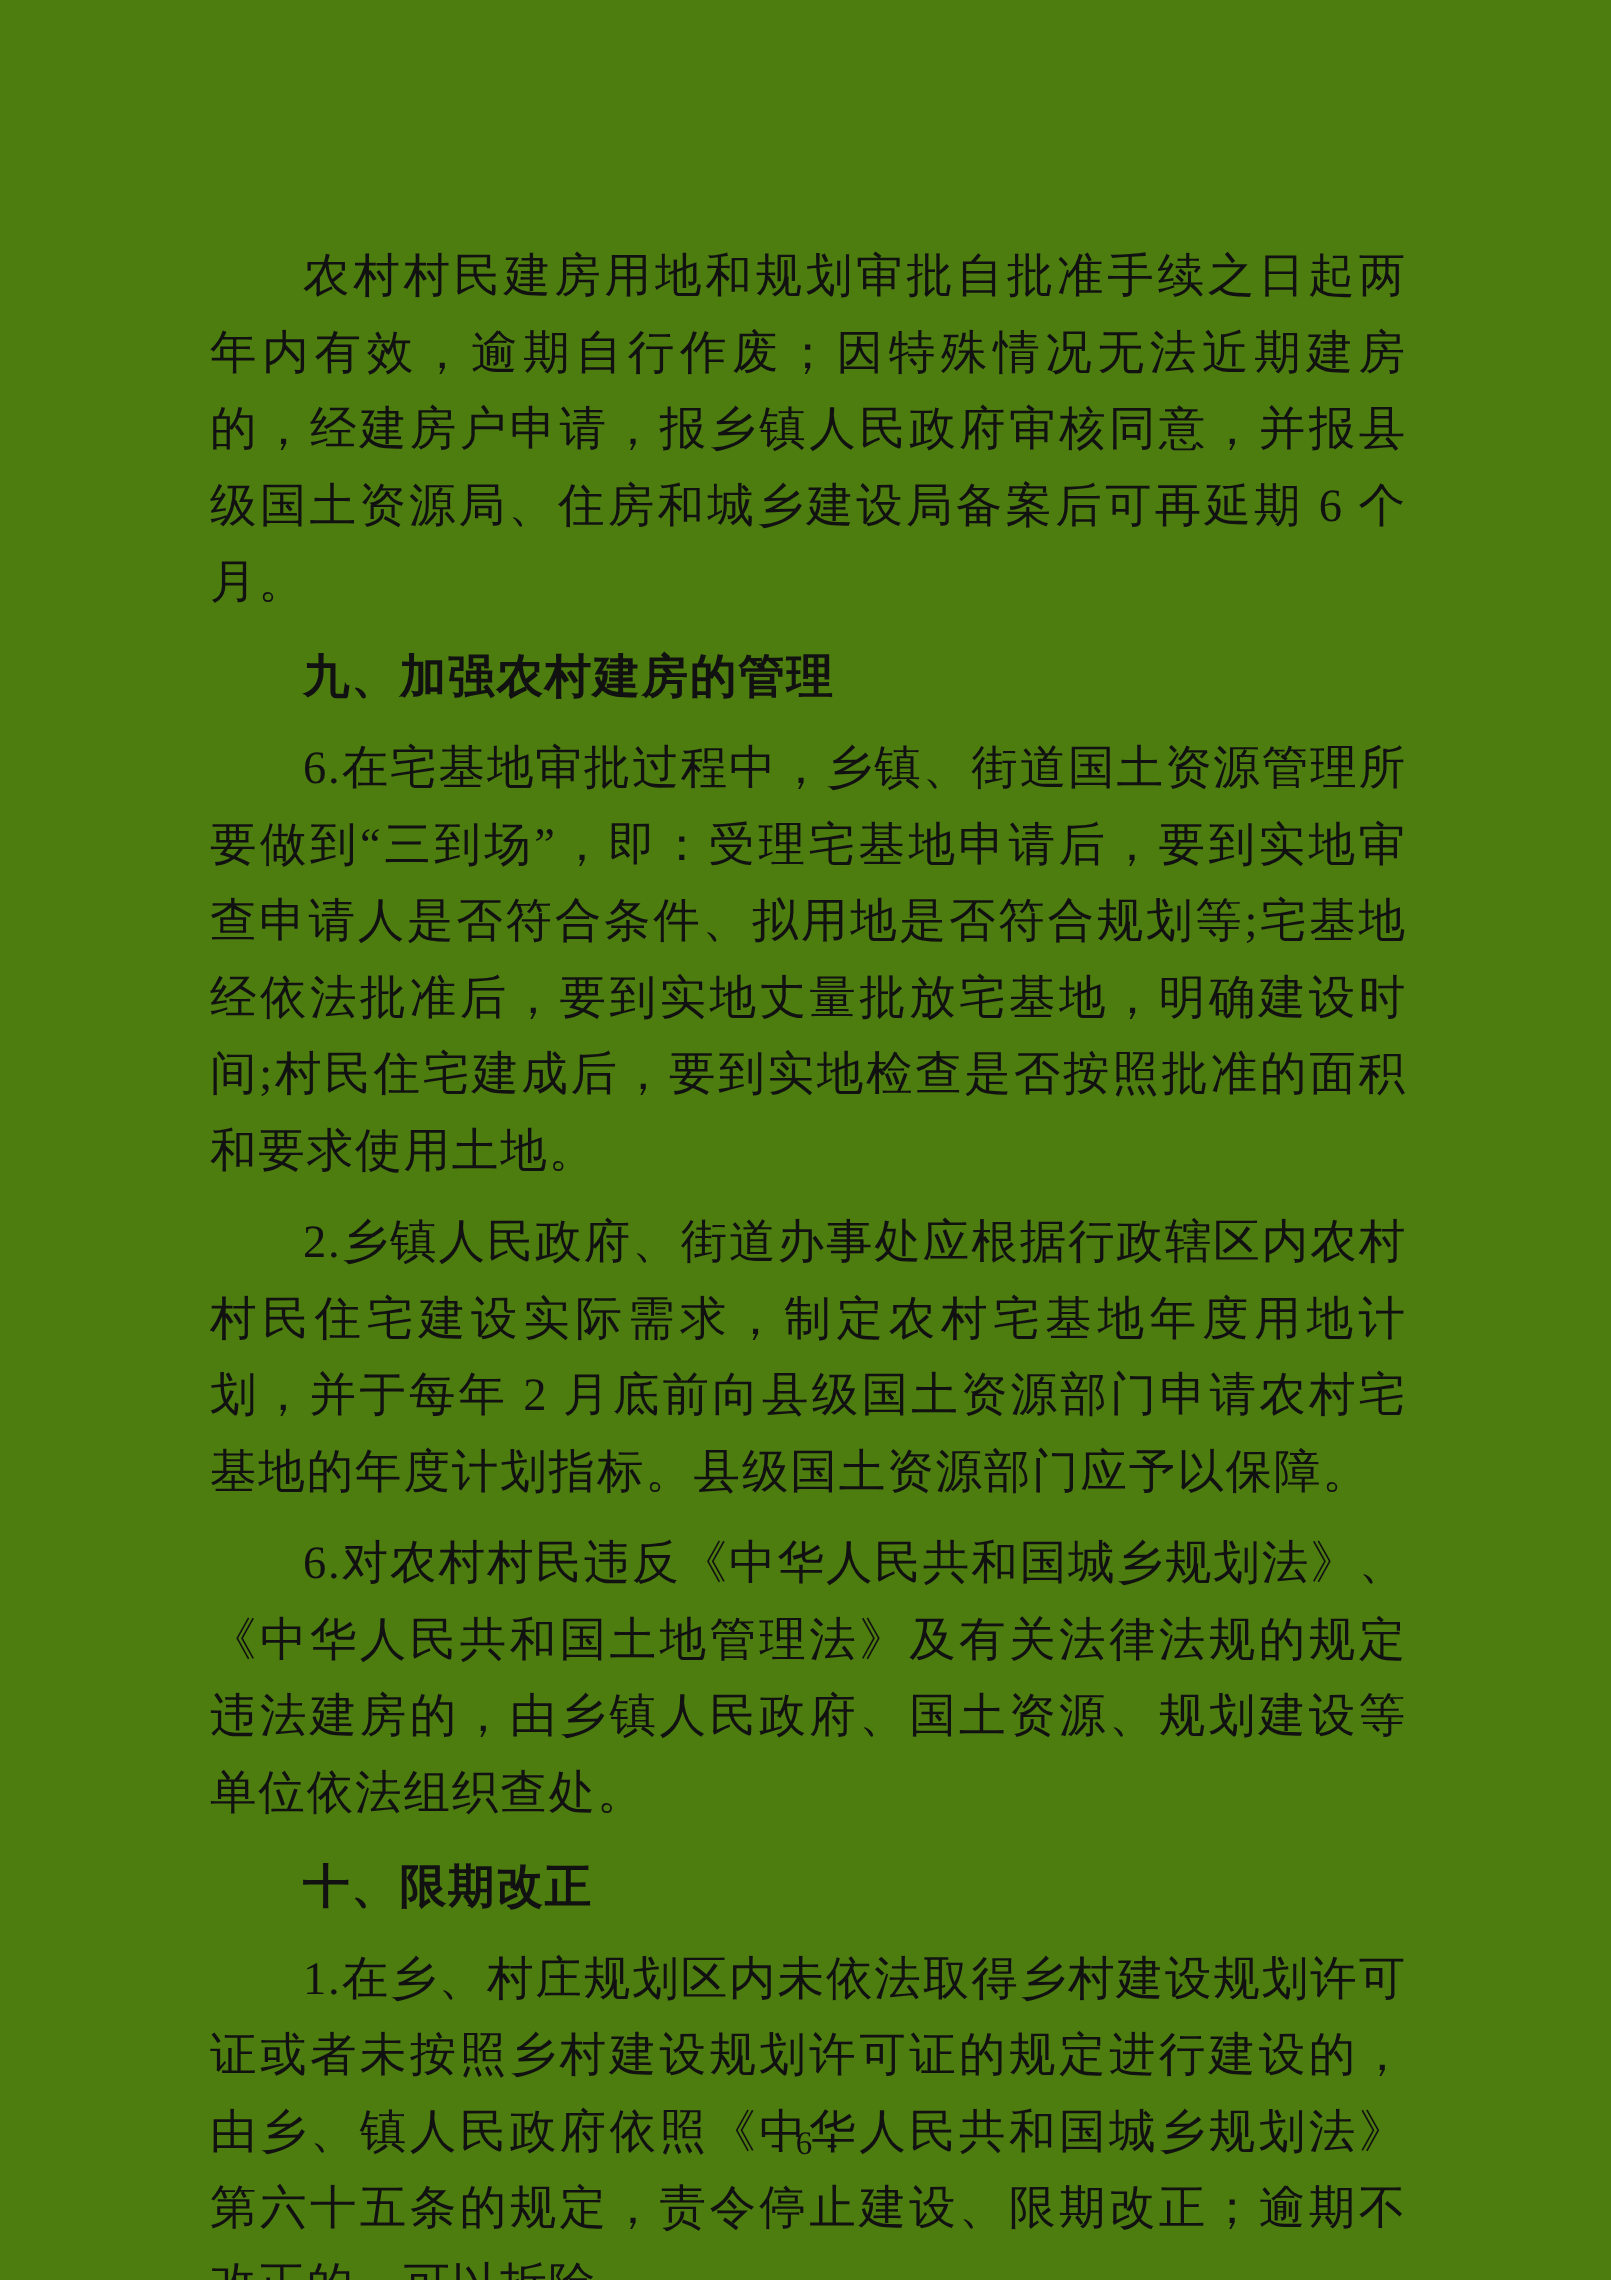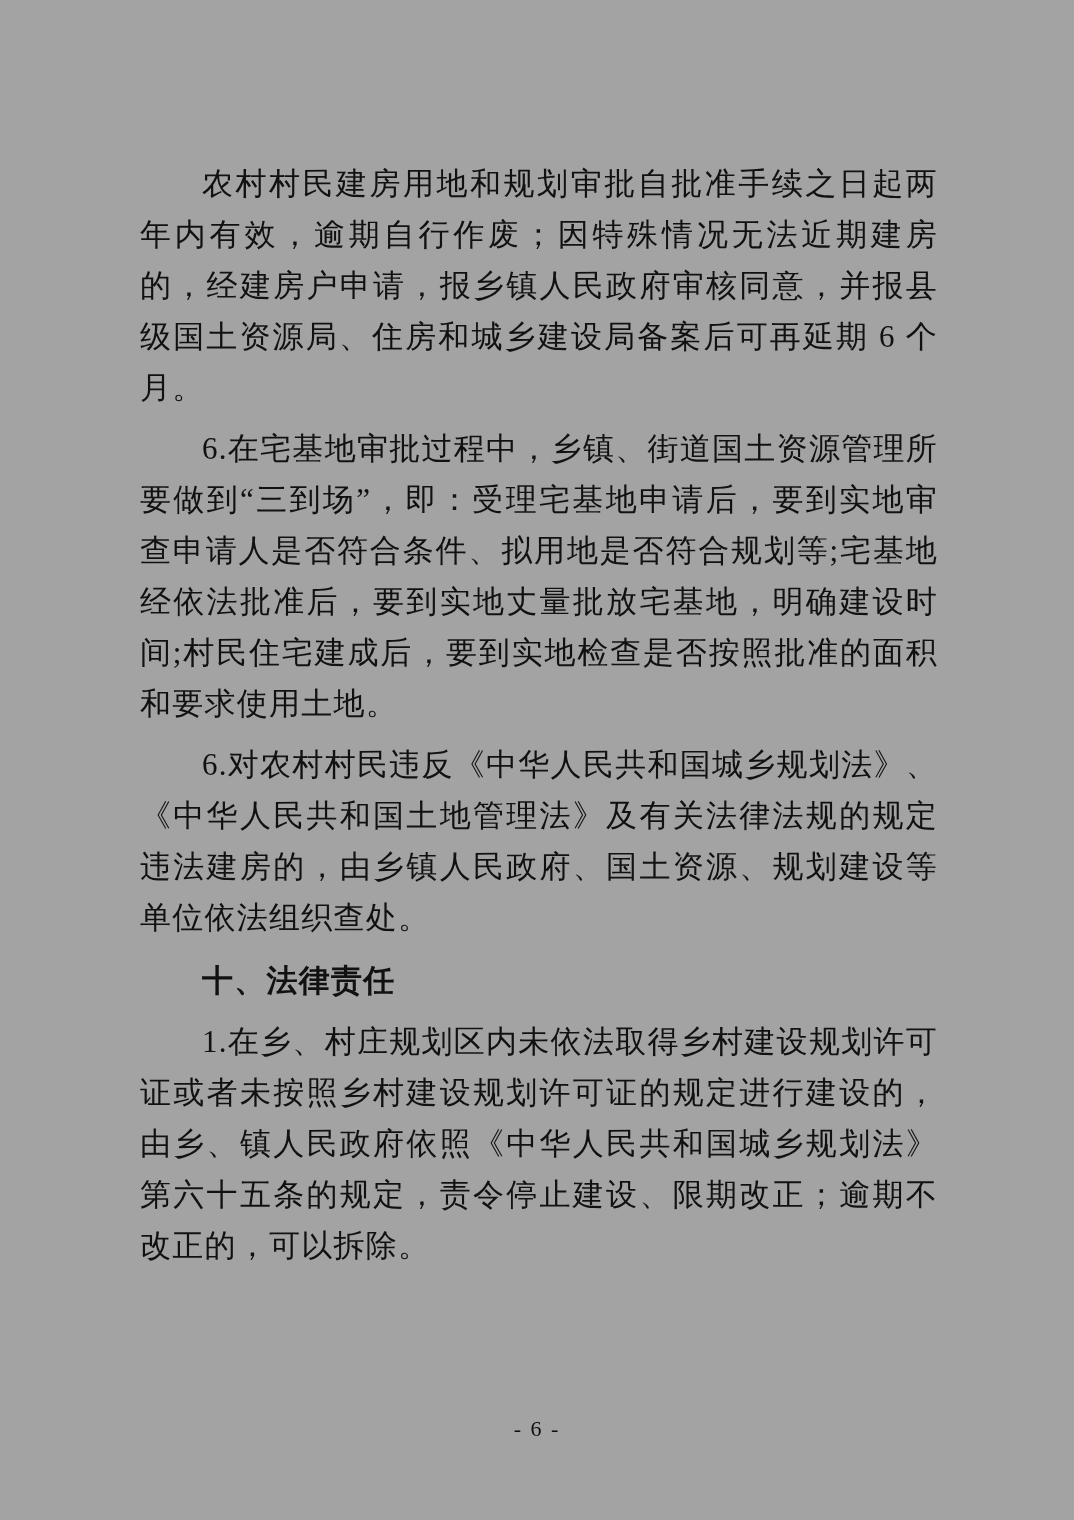--- a/index.html
+++ b/index.html
@@ -4,21 +4,21 @@
   <style>
     html, body {
       margin: 0;
       padding: 0;
       background: #ffffff;
     }
     .page {
       position: relative;
       width: 1074px;
       height: 1520px;
-      background: #a3a3a3;
+      background: #4d7c0f;
       overflow: hidden;
       font-family: "Liberation Serif", "DejaVu Serif", serif;
       color: #111111;
     }
     .doc-content {
       position: absolute;
       left: 140px;
       top: 158px;
       width: 798px;
       font-size: 31px;
@@ -53,25 +53,27 @@
       color: #111111;
     }
   </style>
 </head>
 <body>
 
 <div class="page">
   <div class="doc-content">
     <p class="body-para">农村村民建房用地和规划审批自批准手续之日起两年内有效，逾期自行作废；因特殊情况无法近期建房的，经建房户申请，报乡镇人民政府审核同意，并报县级国土资源局、住房和城乡建设局备案后可再延期 6 个月。</p>
 
+    <p class="section-heading">九、加强农村建房的管理</p>
 
     <p class="body-para">6.在宅基地审批过程中，乡镇、街道国土资源管理所要做到“三到场”，即：受理宅基地申请后，要到实地审查申请人是否符合条件、拟用地是否符合规划等;宅基地经依法批准后，要到实地丈量批放宅基地，明确建设时间;村民住宅建成后，要到实地检查是否按照批准的面积和要求使用土地。</p>
 
+    <p class="body-para">2.乡镇人民政府、街道办事处应根据行政辖区内农村村民住宅建设实际需求，制定农村宅基地年度用地计划，并于每年 2 月底前向县级国土资源部门申请农村宅基地的年度计划指标。县级国土资源部门应予以保障。</p>
 
     <p class="body-para">6.对农村村民违反《中华人民共和国城乡规划法》、《中华人民共和国土地管理法》及有关法律法规的规定违法建房的，由乡镇人民政府、国土资源、规划建设等单位依法组织查处。</p>
 
-    <p class="section-heading">十、法律责任</p>
+    <p class="section-heading">十、限期改正</p>
 
     <p class="body-para">1.在乡、村庄规划区内未依法取得乡村建设规划许可证或者未按照乡村建设规划许可证的规定进行建设的，由乡、镇人民政府依照《中华人民共和国城乡规划法》第六十五条的规定，责令停止建设、限期改正；逾期不改正的，可以拆除。</p>
   </div>
 
   <div class="page-footer">- 6 -</div>
 </div>
 
 </body></html>

